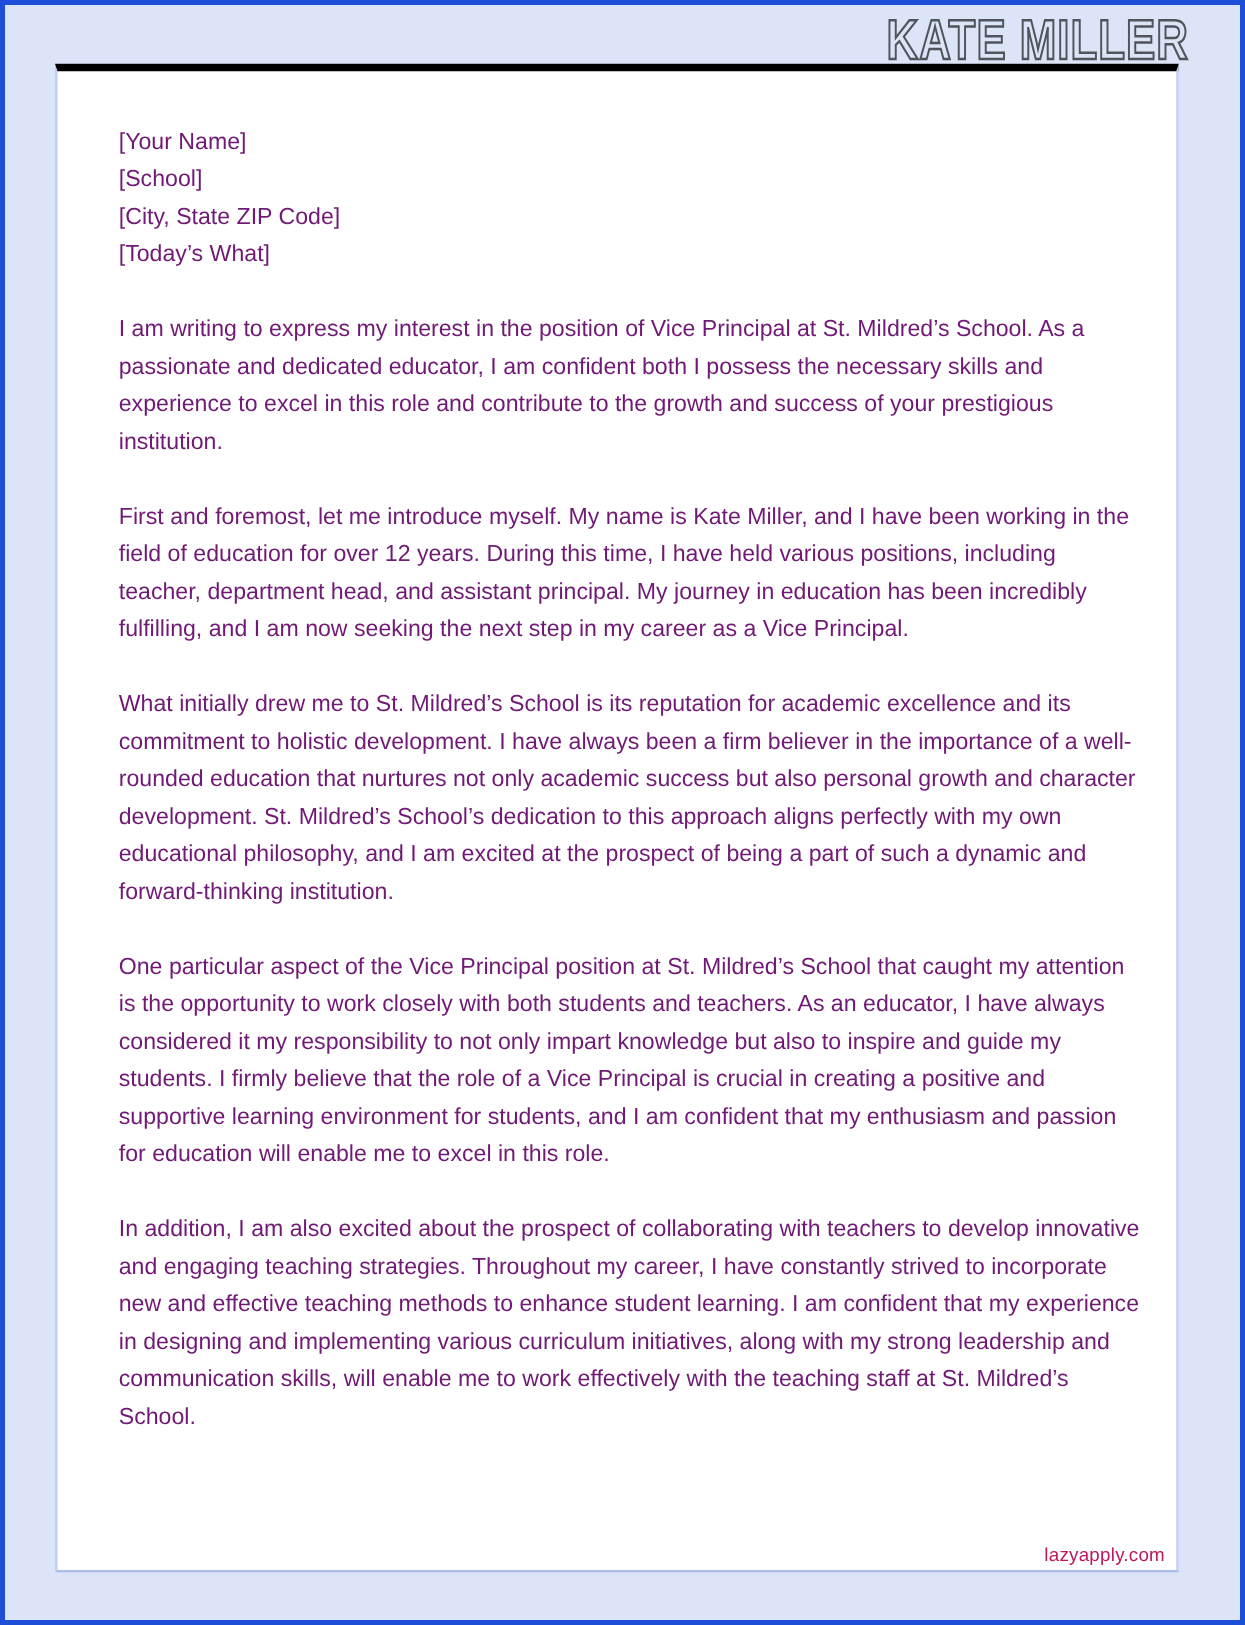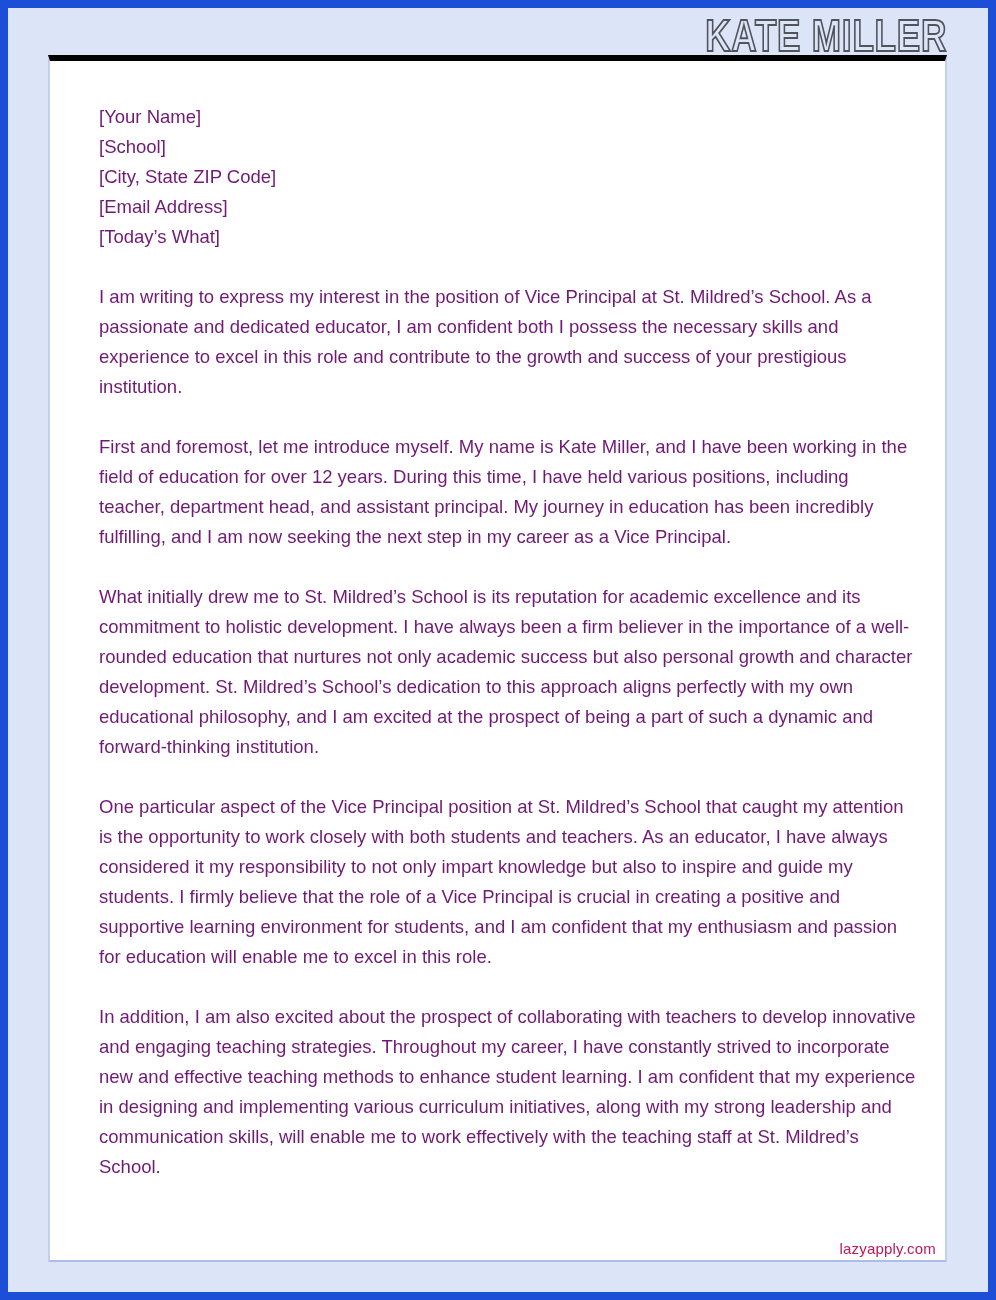--- a/index.html
+++ b/index.html
@@ -7,21 +7,21 @@
     padding: 0;
     width: 996px;
     height: 1300px;
     background: #000;
     font-family: "Liberation Sans", sans-serif;
     overflow: hidden;
   }
   .frame {
     position: absolute;
     inset: 0;
-    border: 8px solid #1d4ed8;
+    border: 4px solid #1d4ed8;
     background: #dce5f8;
     box-sizing: border-box;
   }
   
   .brand {
     position: absolute;
     top: 3px;
     right: 41px;
     height: 49px;
     line-height: 49px;
@@ -84,21 +84,20 @@
   <div class="page">
 
     <span class="watermark">lazyapply.com</span>
 
     <div class="content">
 
       <div class="sender-block">
         <div class="sender-line">[Your Name]</div>
         <div class="sender-line">[School]</div>
         <div class="sender-line">[City, State ZIP Code]</div>
-        <div class="sender-line">[Email Address]</div>
         <div class="sender-line">[Today’s What]</div>
       </div>
 
 
       <p>I am writing to express my interest in the position of Vice Principal at St. Mildred’s School. As a passionate and dedicated educator, I am confident both I possess the necessary skills and experience to excel in this role and contribute to the growth and success of your prestigious institution.</p>
       <p>First and foremost, let me introduce myself. My name is Kate Miller, and I have been working in the field of education for over 12 years. During this time, I have held various positions, including teacher, department head, and assistant principal. My journey in education has been incredibly fulfilling, and I am now seeking the next step in my career as a Vice Principal.</p>
       <p>What initially drew me to St. Mildred’s School is its reputation for academic excellence and its commitment to holistic development. I have always been a firm believer in the importance of a well-rounded education that nurtures not only academic success but also personal growth and character development. St. Mildred’s School’s dedication to this approach aligns perfectly with my own educational philosophy, and I am excited at the prospect of being a part of such a dynamic and forward-thinking institution.</p>
       <p>One particular aspect of the Vice Principal position at St. Mildred’s School that caught my attention is the opportunity to work closely with both students and teachers. As an educator, I have always considered it my responsibility to not only impart knowledge but also to inspire and guide my students. I firmly believe that the role of a Vice Principal is crucial in creating a positive and supportive learning environment for students, and I am confident that my enthusiasm and passion for education will enable me to excel in this role.</p>
       <p>In addition, I am also excited about the prospect of collaborating with teachers to develop innovative and engaging teaching strategies. Throughout my career, I have constantly strived to incorporate new and effective teaching methods to enhance student learning. I am confident that my experience in designing and implementing various curriculum initiatives, along with my strong leadership and communication skills, will enable me to work effectively with the teaching staff at St. Mildred’s School.</p>
 

